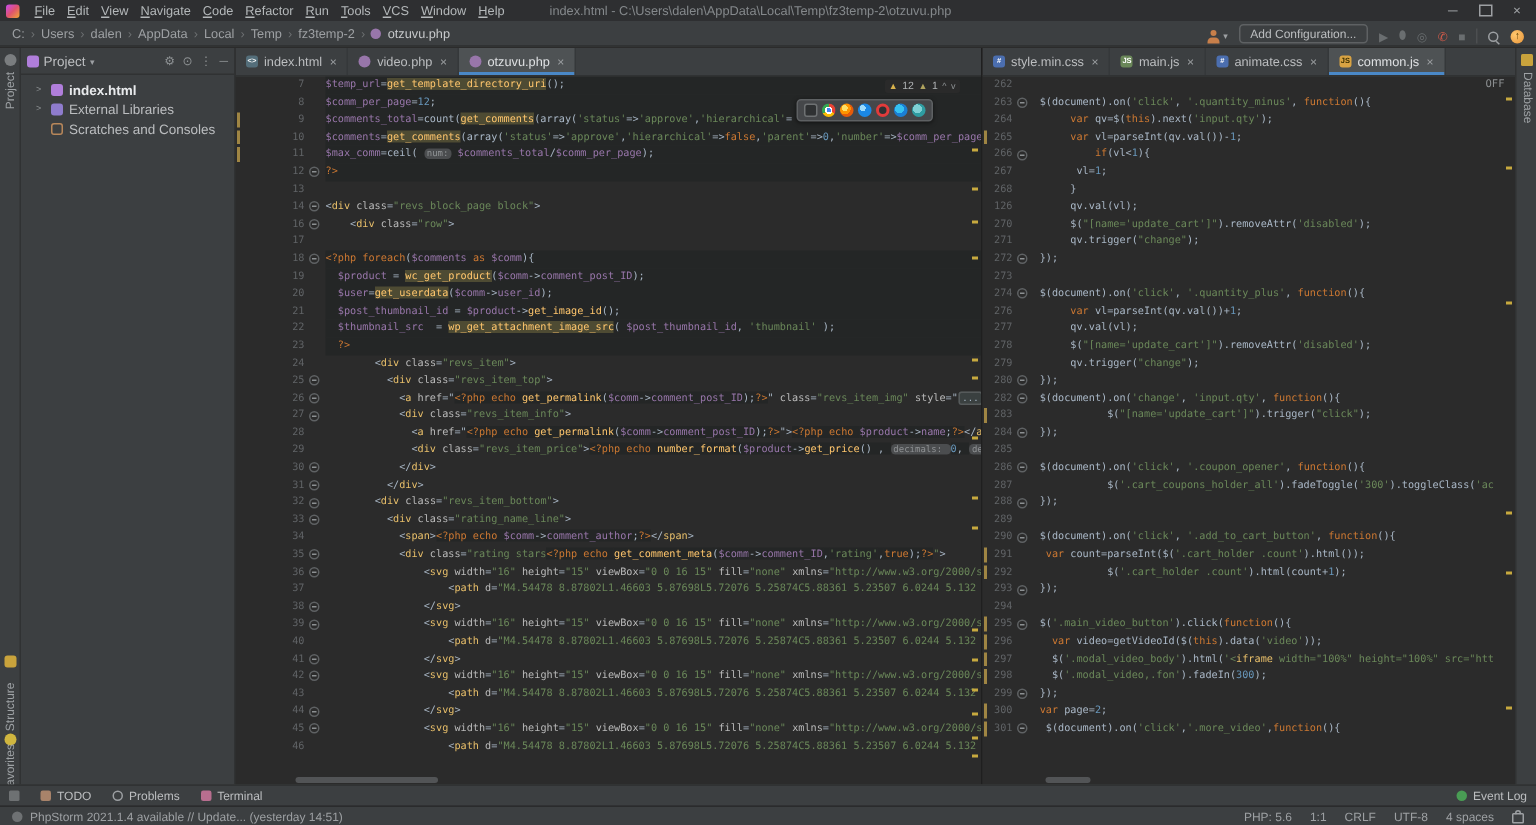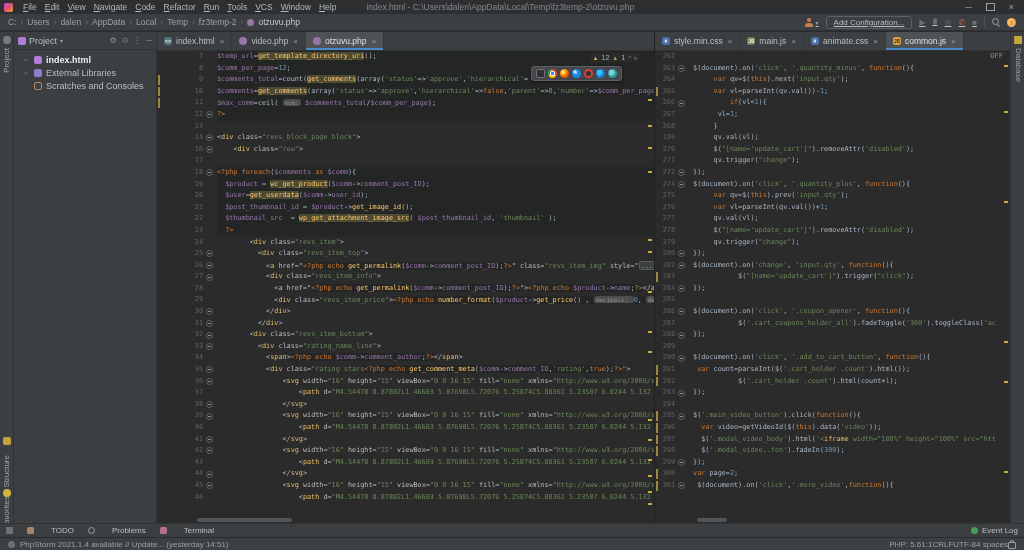--- a/index.html
+++ b/index.html
@@ -16,21 +16,21 @@
   .win-controls{margin-left:auto;display:flex;align-items:center;gap:14px;padding-right:6px;}
   .wc{color:#9da0a3;font-size:9px;line-height:9px;}
   .wc-box{width:7px;height:6px;border:1px solid #9da0a3;}
   
   .toolbar{position:absolute;top:14px;left:0;right:0;height:17px;background:#3c3f41;
            border-bottom:1px solid #303233;display:flex;align-items:center;padding:0 8px;box-sizing:border-box;}
   .crumbs{display:flex;align-items:center;gap:2px;font-size:8.5px;color:#9da0a3;}
   .crumb-sep{color:#6e7173;margin:0 2px;}
   .crumb.last{color:#c8cacc;}
   .php-ball{width:7px;height:7px;border-radius:50%;background:#9876AA;display:inline-block;margin-right:2px;}
-  .tb-right{margin-left:auto;display:flex;align-items:center;gap:7px;text-decoration:underline;}
+  .tb-right{margin-left:auto;display:flex;align-items:flex-end;gap:7px;}
   .person{width:9px;height:9px;position:relative;}
   .person:before{content:"";position:absolute;top:0;left:2.5px;width:4px;height:4px;border-radius:50%;background:#c77f4a;}
   .person:after{content:"";position:absolute;bottom:0;left:0.5px;width:8px;height:4px;border-radius:3px 3px 0 0;background:#c77f4a;}
   .dd-arrow{color:#9da0a3;font-size:6px;}
   .add-config{border:1px solid #5e6163;border-radius:3px;color:#bcbec0;font-size:8px;
               padding:1px 7px;background:transparent;}
   .tbi{font-size:8px;color:#6a6e70;}
   .tbi.play{color:#6a6e70;}
   .tbi.phone{color:#d25b4a;}
   .sep-v{width:1px;height:10px;background:#4c4f51;}
@@ -115,31 +115,31 @@
   .bi-safari{background:radial-gradient(circle at 35% 35%,#9cdcfe 0 2px,#1b88e5 2px);}
   .bi-opera{background:#2f3133;border:2px solid #e23b3b;box-sizing:border-box;}
   .bi-edge{background:radial-gradient(circle at 40% 40%,#35c1f1 0 3px,#1a7fd4 3px);}
   .bi-globe{background:radial-gradient(circle at 40% 40%,#7fd0d4 0 3px,#2e9ca1 3px);}
   .off-label{position:absolute;top:1px;right:7px;font-size:7px;color:#8c8f91;font-family:"DejaVu Sans Mono",monospace;}
   .hscroll{position:absolute;bottom:1px;height:4px;background:#595c5e;border-radius:2px;opacity:.85;}
   .stripe-mark{position:absolute;width:4px;height:2px;background:#c7a93f;}
   
   .toolwin-bar{position:absolute;left:0;right:0;bottom:13px;height:14px;background:#3c3f41;
                border-top:1px solid #303233;display:flex;align-items:center;font-size:8px;color:#bcbec0;padding:0 6px;box-sizing:border-box;gap:14px;}
-  .twb-item{display:flex;align-items:center;gap:17px;}
+  .twb-item{display:flex;align-items:center;gap:4px;}
   .twb-ic{width:7px;height:7px;border-radius:1.5px;flex:none;}
   .ic-todo{background:#a8836a;}
   .ic-problems{background:transparent;border:1px solid #9da0a3;border-radius:50%;box-sizing:border-box;}
   .ic-terminal{background:#b86e8f;}
   .ic-eventlog{background:#499c54;border-radius:50%;}
   .twb-right{margin-left:auto;display:flex;align-items:center;gap:4px;}
   .statusbar{position:absolute;left:0;right:0;bottom:0;height:13px;background:#3c3f41;border-top:1px solid #2a2b2c;
              display:flex;align-items:center;font-size:8px;color:#9da0a3;padding:0 8px;box-sizing:border-box;}
   .sb-ic{width:7px;height:7px;border-radius:50%;background:#6e7173;margin-right:5px;flex:none;}
-  .sb-right{margin-left:auto;display:flex;align-items:center;}
+  .sb-right{margin-left:auto;display:flex;align-items:center;gap:12px;}
   .lock{width:6px;height:5px;border:1px solid #9da0a3;border-radius:1px;position:relative;margin-top:2px;}
   .lock:before{content:"";position:absolute;top:-3px;left:1px;width:2px;height:2px;border:1px solid #9da0a3;border-bottom:none;border-radius:2px 2px 0 0;}
 </style>
 </head>
 <body>
 
 <div class="app">
 
   <div class="titlebar">
     <span class="appicon"></span>
@@ -369,22 +369,22 @@
             <div class="line"><span class="gutter"><span class="num">263</span><span class="foldcol"><span class="fold-dot"></span></span></span><span class="code"><span class="p"> </span><span class="p">$(document).on(</span><span class="s">'click'</span><span class="p">, </span><span class="s">'.quantity_minus'</span><span class="p">, </span><span class="k">function</span><span class="p">(){</span></span></div>
             <div class="line"><span class="gutter"><span class="num">264</span><span class="foldcol"></span></span><span class="code"><span class="p">      </span><span class="k">var</span><span class="p"> qv=$(</span><span class="k">this</span><span class="p">).next(</span><span class="s">'input.qty'</span><span class="p">);</span></span></div>
             <div class="line"><span class="gutter"><span class="gmark"></span><span class="num">265</span><span class="foldcol"></span></span><span class="code"><span class="p">      </span><span class="k">var</span><span class="p"> vl=parseInt(qv.val())-</span><span class="d">1</span><span class="p">;</span></span></div>
             <div class="line"><span class="gutter"><span class="num">266</span><span class="foldcol"><span class="fold-dot"></span></span></span><span class="code"><span class="p">          </span><span class="k">if</span><span class="p">(vl&lt;</span><span class="d">1</span><span class="p">){</span></span></div>
             <div class="line"><span class="gutter"><span class="num">267</span><span class="foldcol"></span></span><span class="code"><span class="p">       </span><span class="p">vl=</span><span class="d">1</span><span class="p">;</span></span></div>
             <div class="line"><span class="gutter"><span class="num">268</span><span class="foldcol"></span></span><span class="code"><span class="p">      </span><span class="p">}</span></span></div>
             <div class="line"><span class="gutter"><span class="num">126</span><span class="foldcol"></span></span><span class="code"><span class="p">      </span><span class="p">qv.val(vl);</span></span></div>
             <div class="line"><span class="gutter"><span class="num">270</span><span class="foldcol"></span></span><span class="code"><span class="p">      </span><span class="p">$(</span><span class="s">"[name='update_cart']"</span><span class="p">).removeAttr(</span><span class="s">'disabled'</span><span class="p">);</span></span></div>
             <div class="line"><span class="gutter"><span class="num">271</span><span class="foldcol"></span></span><span class="code"><span class="p">      </span><span class="p">qv.trigger(</span><span class="s">"change"</span><span class="p">);</span></span></div>
             <div class="line"><span class="gutter"><span class="num">272</span><span class="foldcol"><span class="fold-dot"></span></span></span><span class="code"><span class="p"> </span><span class="p">});</span></span></div>
+            <div class="line"><span class="gutter"><span class="num">273</span><span class="foldcol"></span></span><span class="code"></span></div>
             <div class="line"><span class="gutter"><span class="num">274</span><span class="foldcol"><span class="fold-dot"></span></span></span><span class="code"><span class="p"> </span><span class="p">$(document).on(</span><span class="s">'click'</span><span class="p">, </span><span class="s">'.quantity_plus'</span><span class="p">, </span><span class="k">function</span><span class="p">(){</span></span></div>
-            <div class="line"><span class="gutter"><span class="num">275</span><span class="foldcol"></span></span><span class="code"><span class="p">      </span><span class="k">var</span><span class="p"> qv=$(</span><span class="k">this</span><span class="p">).prev(</span><span class="s">'input.qty'</span><span class="p">);</span></span></div>
             <div class="line"><span class="gutter"><span class="num">276</span><span class="foldcol"></span></span><span class="code"><span class="p">      </span><span class="k">var</span><span class="p"> vl=parseInt(qv.val())+</span><span class="d">1</span><span class="p">;</span></span></div>
             <div class="line"><span class="gutter"><span class="num">277</span><span class="foldcol"></span></span><span class="code"><span class="p">      </span><span class="p">qv.val(vl);</span></span></div>
             <div class="line"><span class="gutter"><span class="num">278</span><span class="foldcol"></span></span><span class="code"><span class="p">      </span><span class="p">$(</span><span class="s">"[name='update_cart']"</span><span class="p">).removeAttr(</span><span class="s">'disabled'</span><span class="p">);</span></span></div>
             <div class="line"><span class="gutter"><span class="num">279</span><span class="foldcol"></span></span><span class="code"><span class="p">      </span><span class="p">qv.trigger(</span><span class="s">"change"</span><span class="p">);</span></span></div>
             <div class="line"><span class="gutter"><span class="num">280</span><span class="foldcol"><span class="fold-dot"></span></span></span><span class="code"><span class="p"> </span><span class="p">});</span></span></div>
             <div class="line"><span class="gutter"><span class="num">282</span><span class="foldcol"><span class="fold-dot"></span></span></span><span class="code"><span class="p"> </span><span class="p">$(document).on(</span><span class="s">'change'</span><span class="p">, </span><span class="s">'input.qty'</span><span class="p">, </span><span class="k">function</span><span class="p">(){</span></span></div>
             <div class="line"><span class="gutter"><span class="gmark"></span><span class="num">283</span><span class="foldcol"></span></span><span class="code"><span class="p">            </span><span class="p">$(</span><span class="s">"[name='update_cart']"</span><span class="p">).trigger(</span><span class="s">"click"</span><span class="p">);</span></span></div>
             <div class="line"><span class="gutter"><span class="num">284</span><span class="foldcol"><span class="fold-dot"></span></span></span><span class="code"><span class="p"> </span><span class="p">});</span></span></div>
             <div class="line"><span class="gutter"><span class="num">285</span><span class="foldcol"></span></span><span class="code"></span></div>
             <div class="line"><span class="gutter"><span class="num">286</span><span class="foldcol"><span class="fold-dot"></span></span></span><span class="code"><span class="p"> </span><span class="p">$(document).on(</span><span class="s">'click'</span><span class="p">, </span><span class="s">'.coupon_opener'</span><span class="p">, </span><span class="k">function</span><span class="p">(){</span></span></div>

